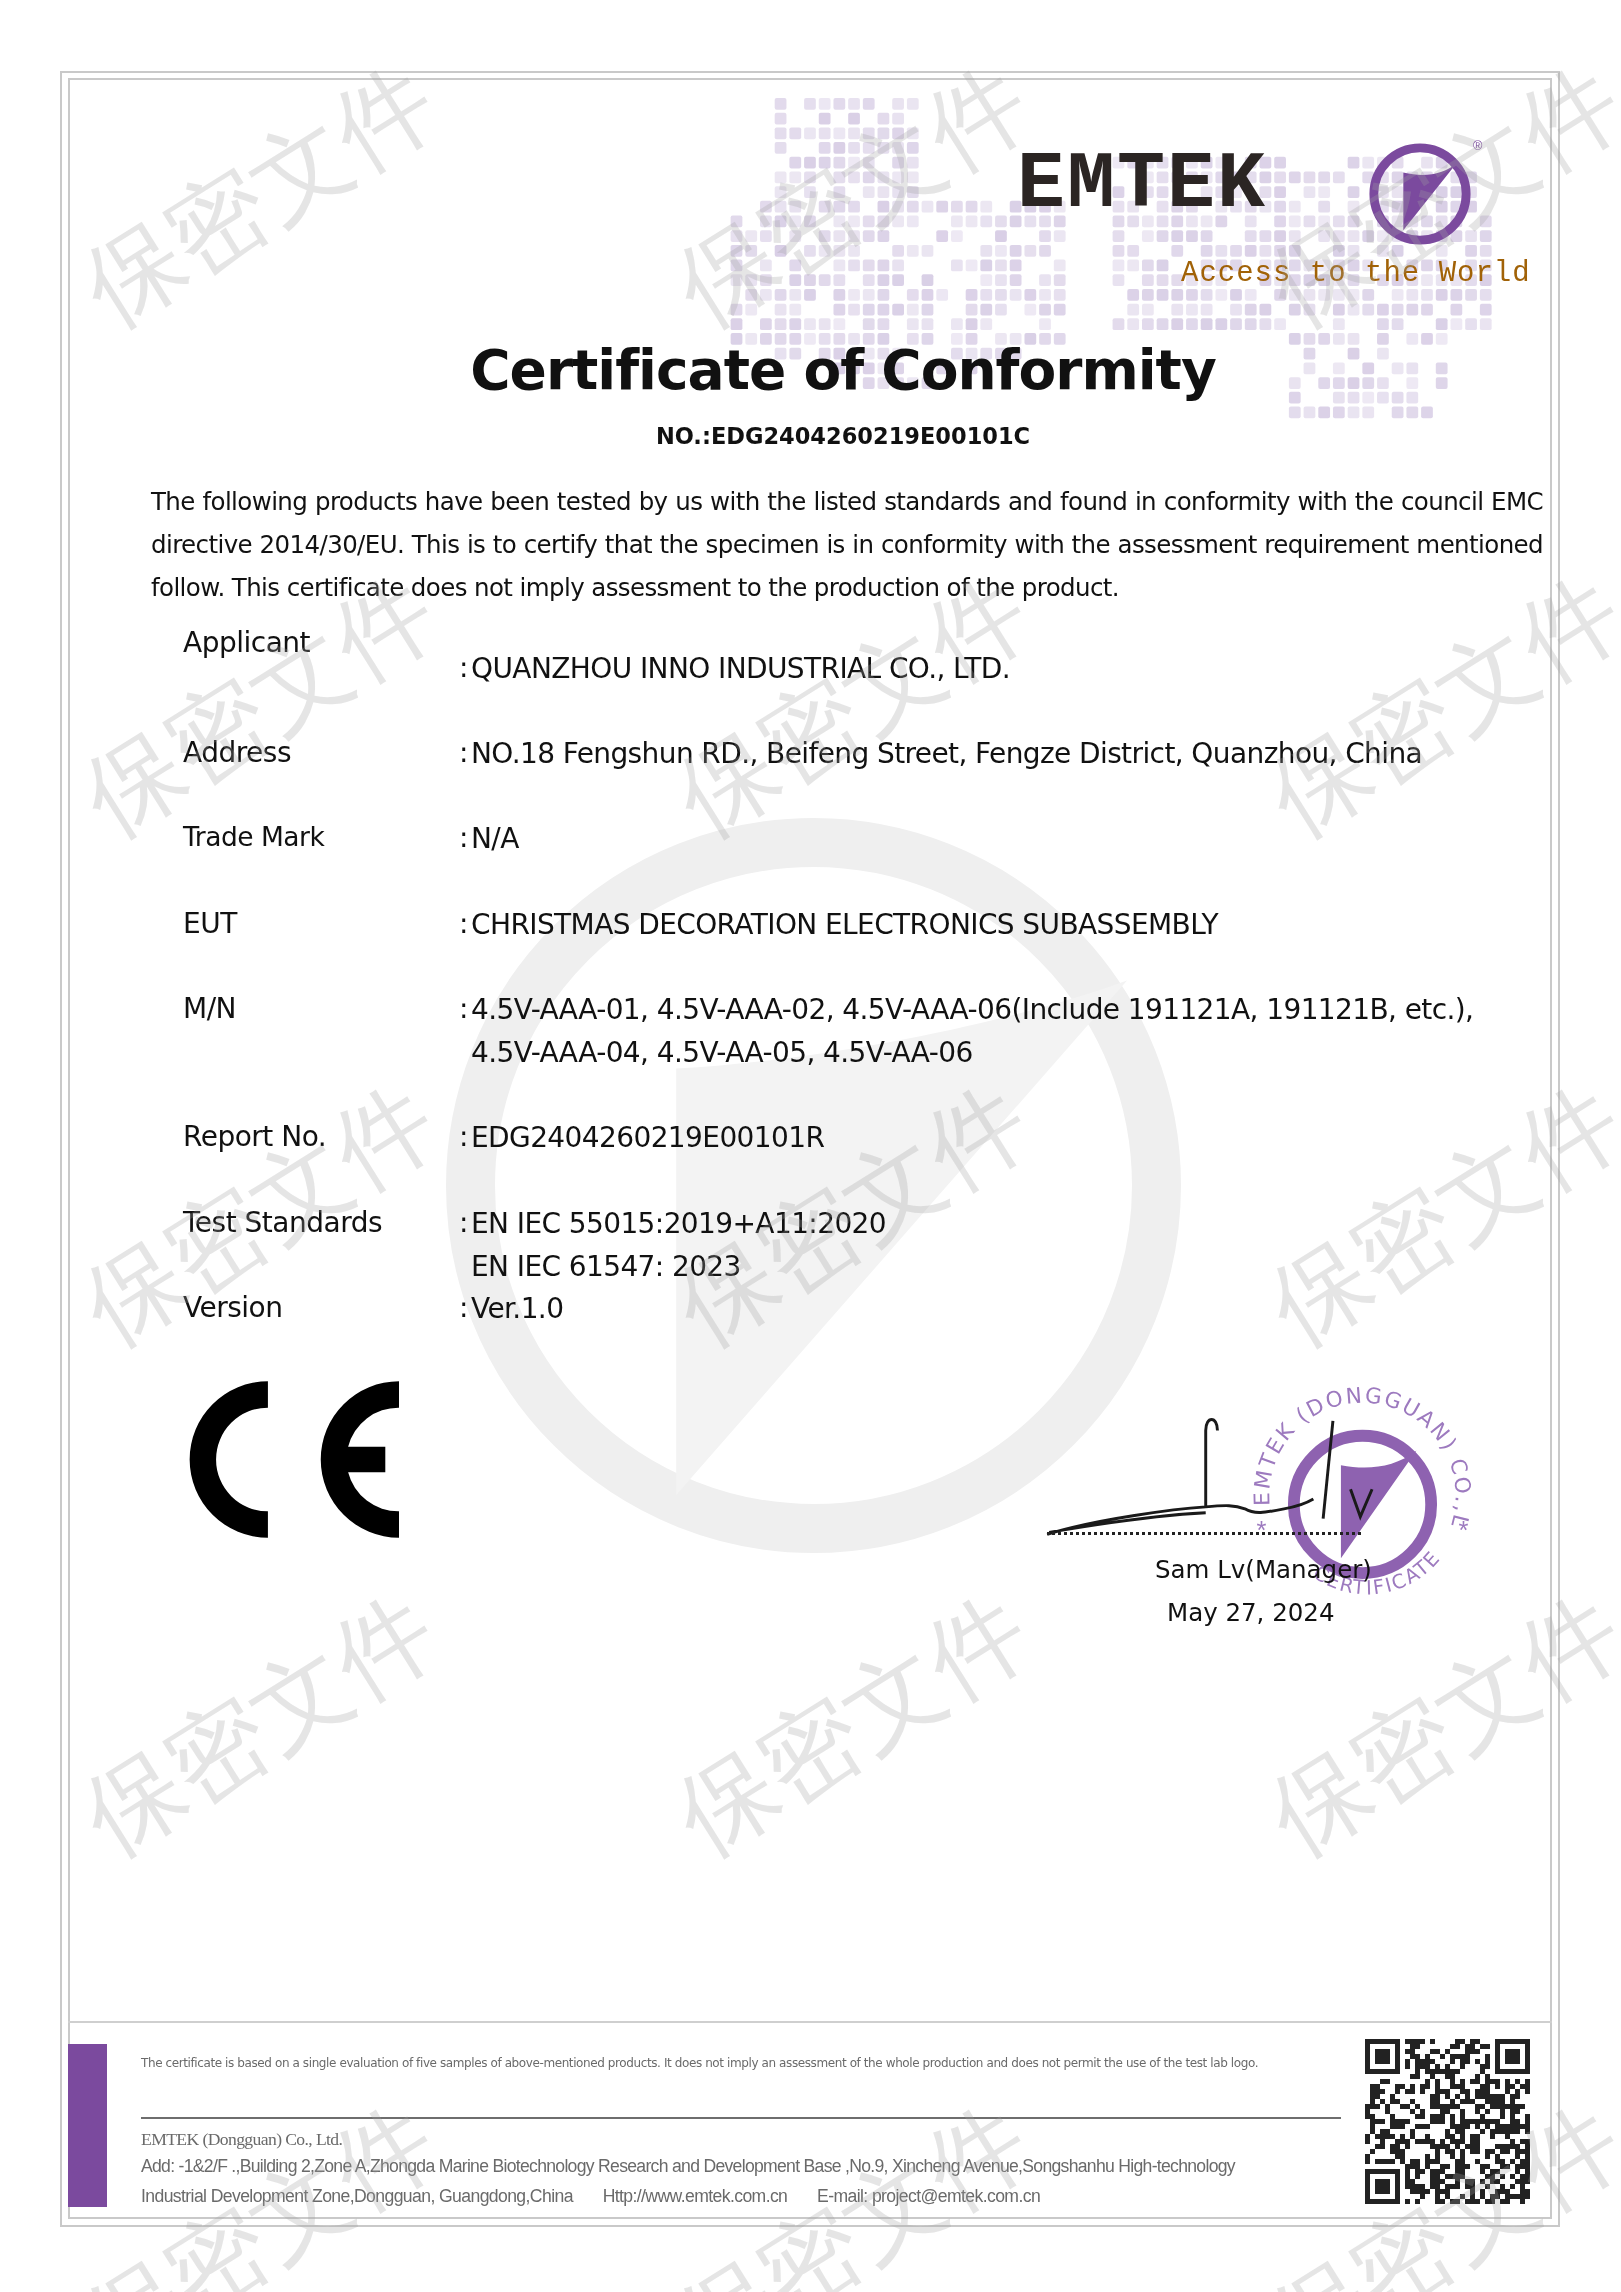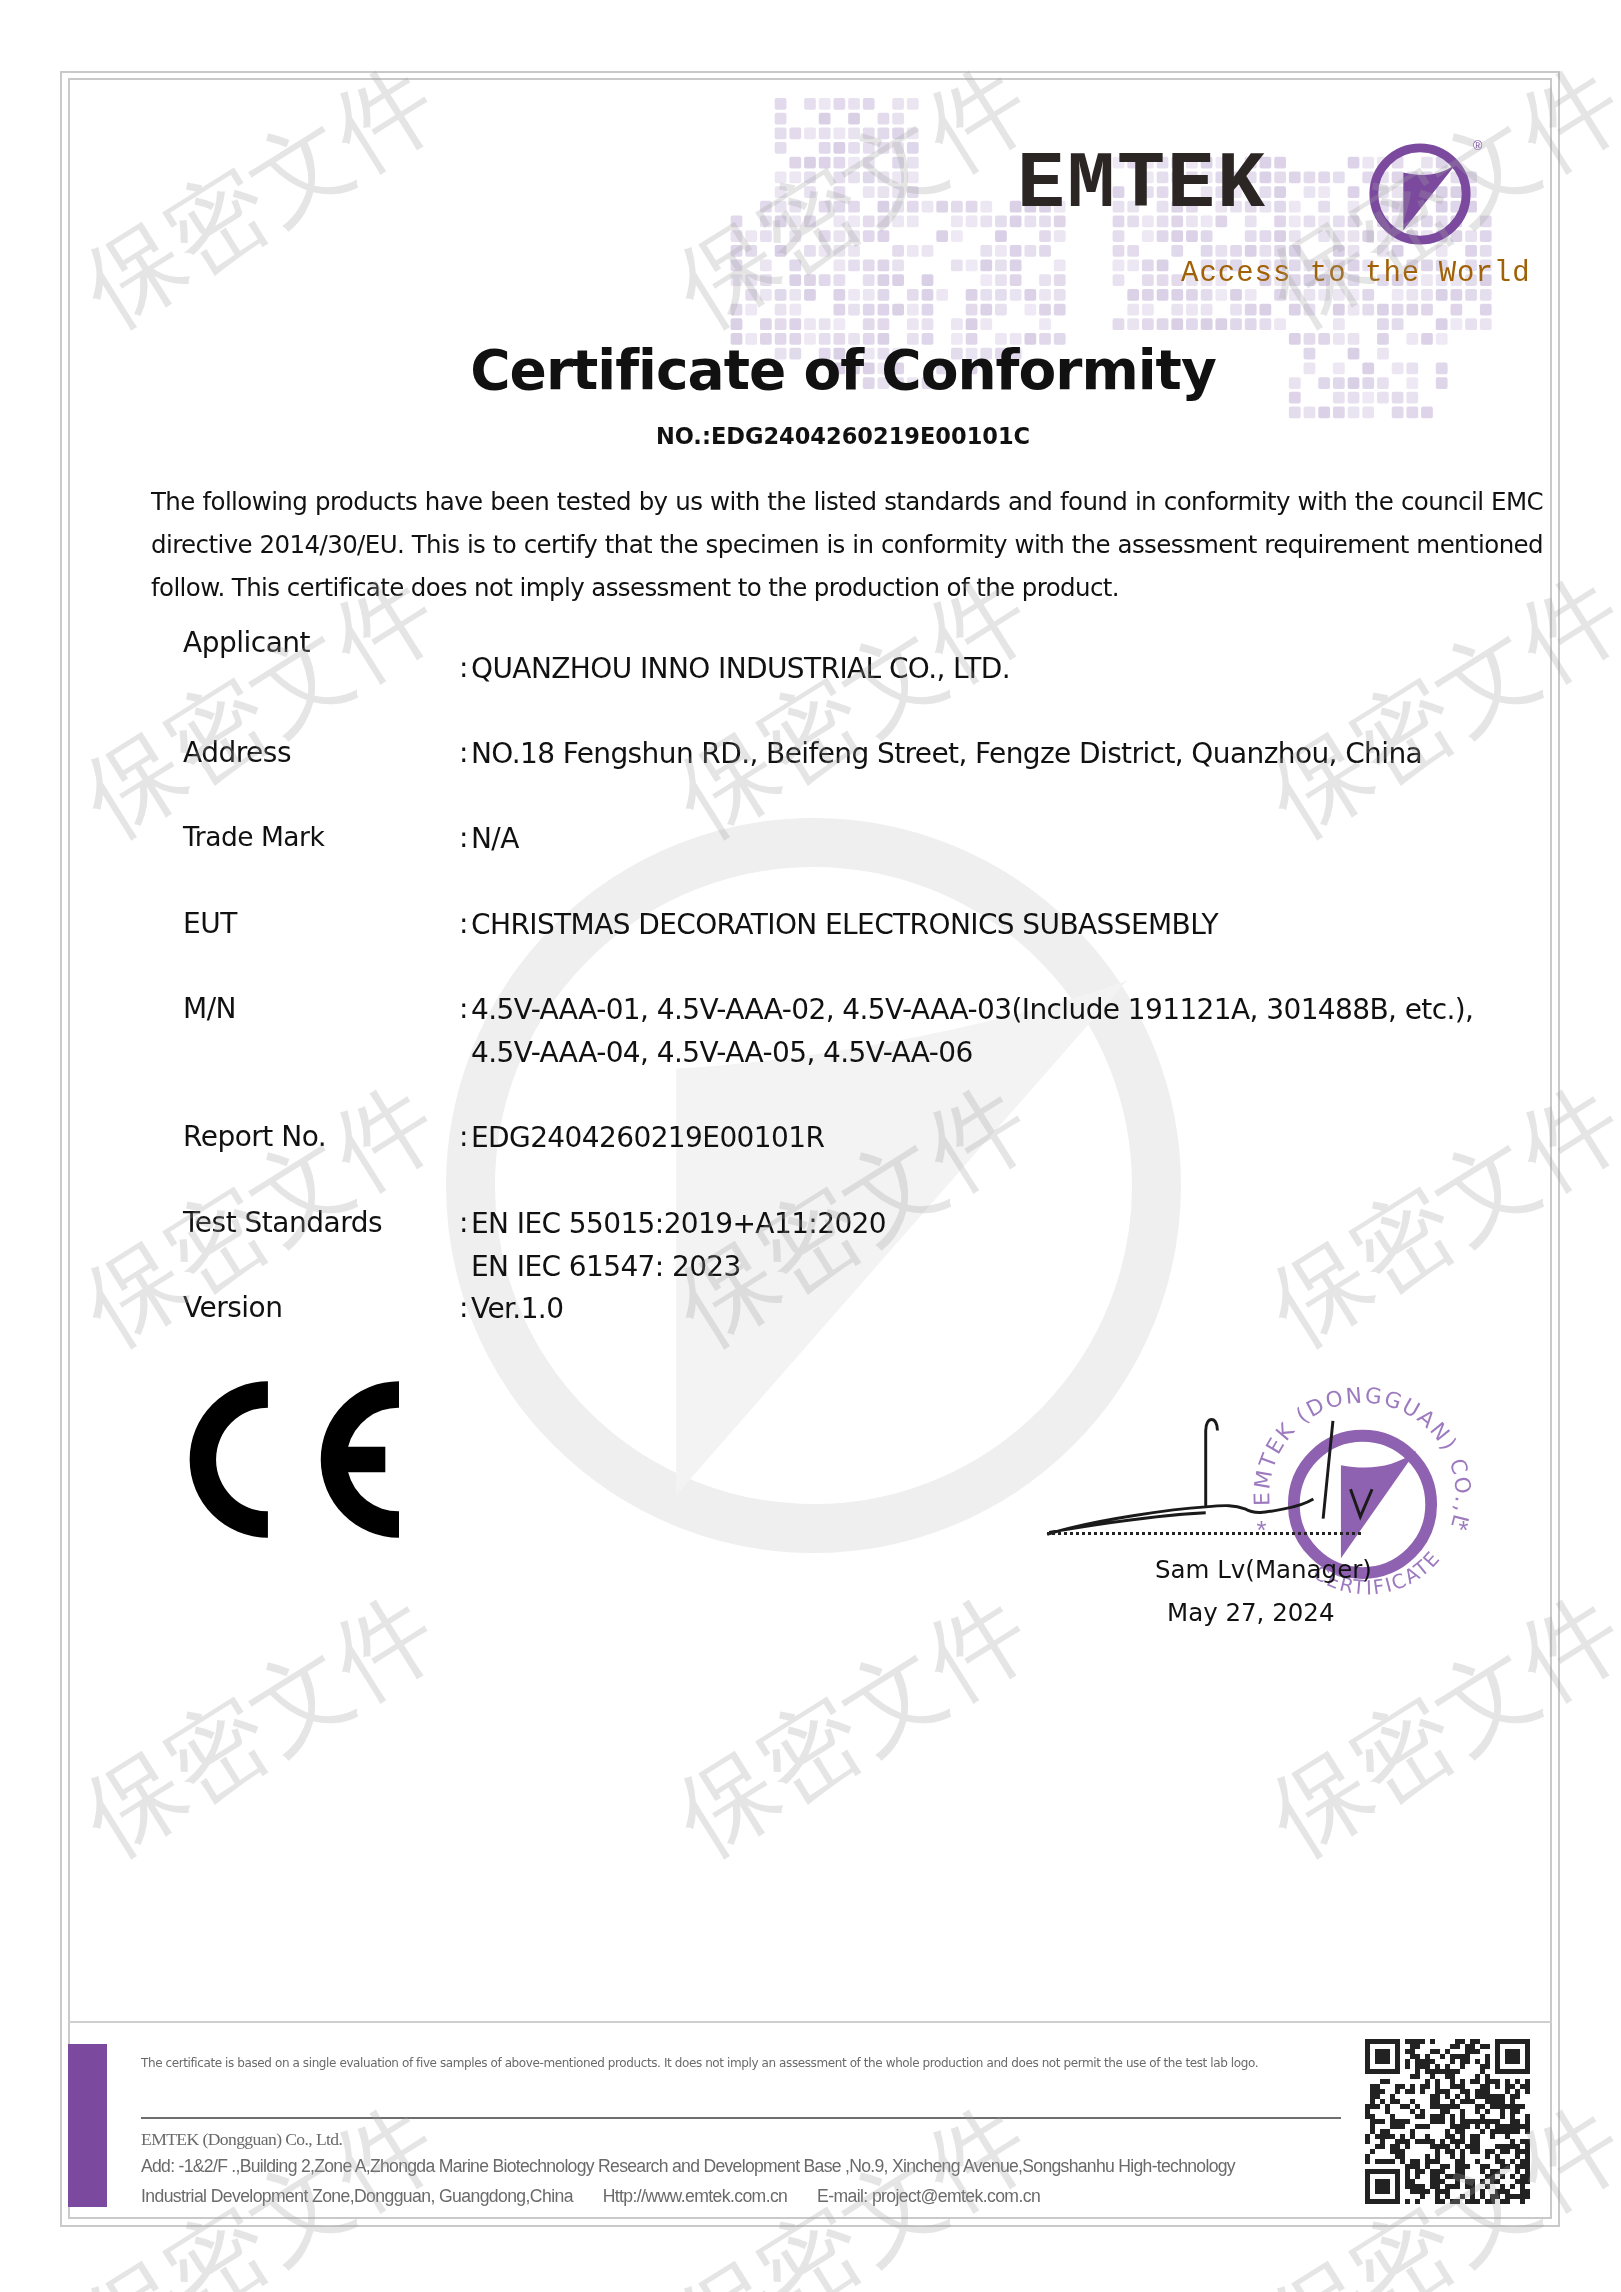--- a/index.html
+++ b/index.html
@@ -617,21 +617,21 @@
   <div class="abs field-label" style="top:821px; font-size:26.5px;">Trade Mark</div>
   <div class="abs field-colon" style="top:821px">:</div>
   <div class="abs field-value" style="top:817px">N/A</div>
 
   <div class="abs field-label" style="top:907px">EUT</div>
   <div class="abs field-colon" style="top:907px">:</div>
   <div class="abs field-value" style="top:903px">CHRISTMAS DECORATION ELECTRONICS SUBASSEMBLY</div>
 
   <div class="abs field-label" style="top:992px">M/N</div>
   <div class="abs field-colon" style="top:992px">:</div>
-  <div class="abs field-value" style="top:988px">4.5V-AAA-01, 4.5V-AAA-02, 4.5V-AAA-03(Include 191121A, 301488B, etc.),</div>
+  <div class="abs field-value" style="top:988px">4.5V-AAA-01, 4.5V-AAA-02, 4.5V-AAA-06(Include 191121A, 191121B, etc.),</div>
   <div class="abs field-value" style="top:1031px">4.5V-AAA-04, 4.5V-AA-05, 4.5V-AA-06</div>
 
   <div class="abs field-label" style="top:1120px">Report No.</div>
   <div class="abs field-colon" style="top:1120px">:</div>
   <div class="abs field-value" style="top:1116px">EDG2404260219E00101R</div>
 
   <div class="abs field-label" style="top:1206px">Test Standards</div>
   <div class="abs field-colon" style="top:1206px">:</div>
   <div class="abs field-value" style="top:1202px">EN IEC 55015:2019+A11:2020</div>
   <div class="abs field-value" style="top:1245px">EN IEC 61547: 2023</div>

